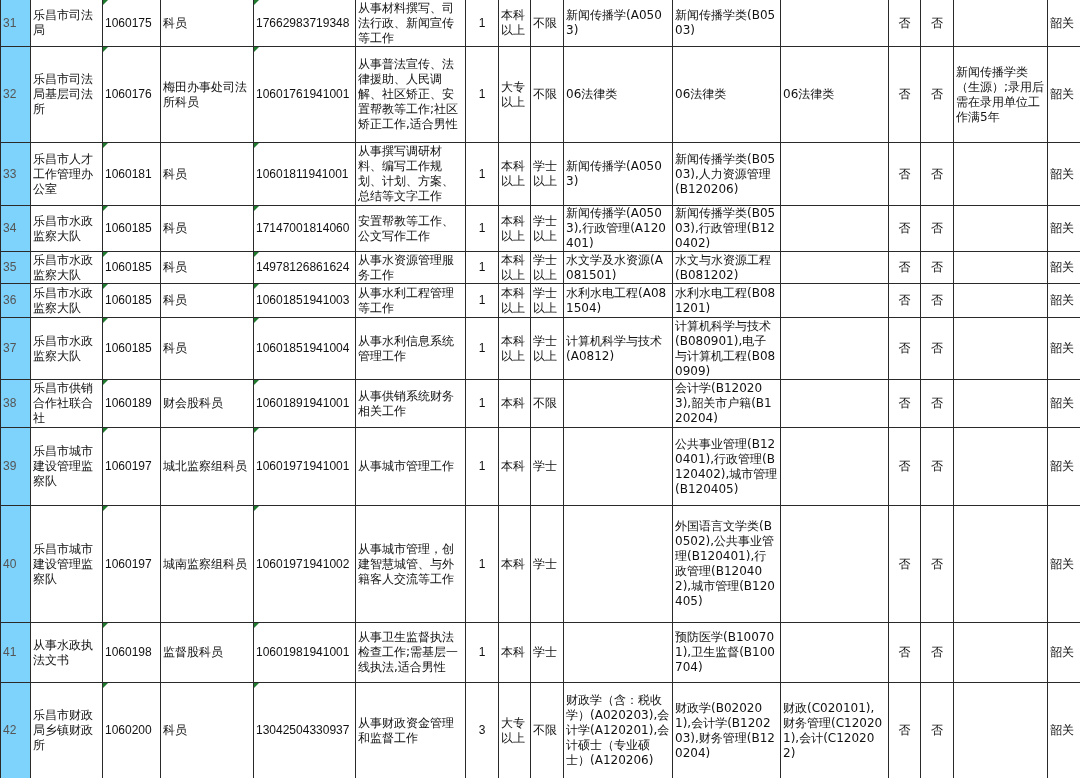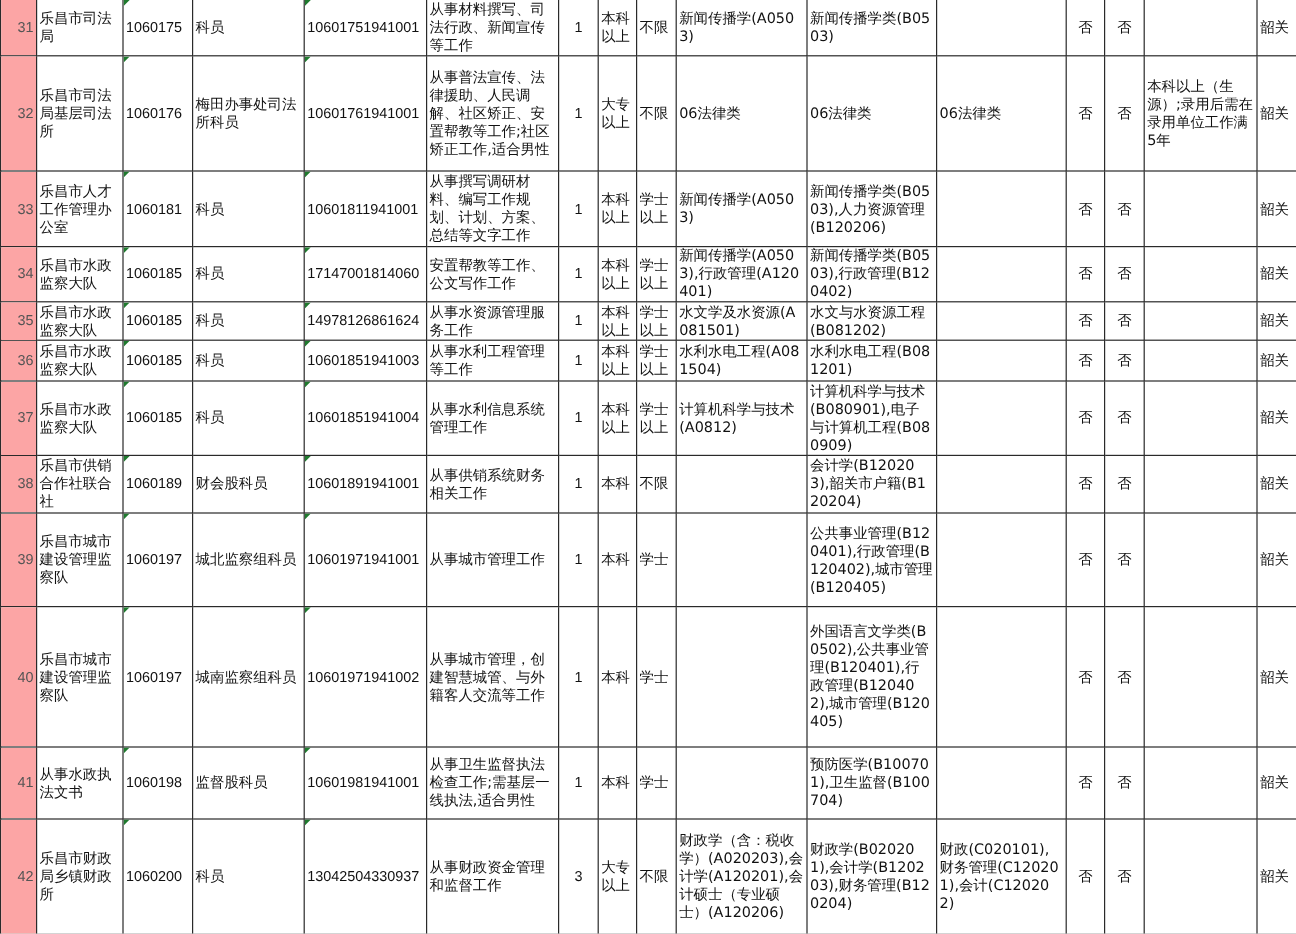--- a/index.html
+++ b/index.html
@@ -2,21 +2,21 @@
 <html><head>
 <meta charset="utf-8">
 <style>
   html, body { margin: 0; padding: 0; background: #ffffff; }
   body { width: 1080px; height: 778px; overflow: hidden; position: relative;
          font-family: "DejaVu Sans", "Liberation Sans", sans-serif; color: #111; }
   .sheet { position: absolute; left: 0; top: 0; width: 1080px; height: 778px; }
   table.grid { border-collapse: collapse; table-layout: fixed; width: 1110px; position: absolute; left: 0; top: -1px; }
   table.grid td { border: 1px solid #2a2a2a; padding: 0 2px; font-size: 12px; line-height: 15px;
                   vertical-align: middle; overflow: hidden; position: relative; word-break: break-all; }
-  td.rownum { background: #fca5a5; color: #555; text-align: right; font-size: 15px;
+  td.rownum { background: #7dd3fc; color: #555; text-align: left; font-size: 15px;
               border-left: none; border-top-color: #bdbdbd; border-bottom-color: #bdbdbd; font-family: "Liberation Sans", sans-serif; }
   td.c { text-align: center; }
   td.num { font-size: 12px; font-family: Liberation Sans, sans-serif; }
   td.tri::before { content: ""; position: absolute; left: 0; top: 0; width: 0; height: 0;
                    border-top: 5px solid #1f7a2e; border-right: 5px solid transparent; }
   .tight { line-height: 14px; }
 </style>
 </head>
 <body>
 
@@ -39,21 +39,21 @@
         <col style="width:33px">
         <col style="width:94px">
         <col style="width:62px">
   </colgroup>
   <tbody id="tbody">
         <tr style="height: 47px;">
     <td class="rownum">31</td>
     <td>乐昌市司法局</td>
     <td class="num tri">1060175</td>
     <td>科员</td>
-    <td class="num tri">10601751941001</td>
+    <td class="num tri">17662983719348</td>
     <td class="tight">从事材料撰写、司法行政、新闻宣传等工作</td>
     <td class="c num">1</td>
     <td>本科以上</td>
     <td>不限</td>
     <td class="tight">新闻传播学(A0503)</td>
     <td class="tight">新闻传播学类(B0503)</td>
     <td class="tight"></td>
     <td class="c">否</td>
     <td class="c">否</td>
     <td class="tight"></td>
@@ -67,21 +67,21 @@
     <td class="num tri">10601761941001</td>
     <td class="tight">从事普法宣传、法律援助、人民调解、社区矫正、安置帮教等工作;社区矫正工作,适合男性</td>
     <td class="c num">1</td>
     <td>大专以上</td>
     <td>不限</td>
     <td class="tight">06法律类</td>
     <td class="tight">06法律类</td>
     <td class="tight">06法律类</td>
     <td class="c">否</td>
     <td class="c">否</td>
-    <td class="tight">本科以上（生源）;录用后需在录用单位工作满5年</td>
+    <td class="tight">新闻传播学类（生源）;录用后需在录用单位工作满5年</td>
     <td>韶关</td>
   </tr>
         <tr style="height: 63px;">
     <td class="rownum">33</td>
     <td>乐昌市人才工作管理办公室</td>
     <td class="num tri">1060181</td>
     <td>科员</td>
     <td class="num tri">10601811941001</td>
     <td class="tight">从事撰写调研材料、编写工作规划、计划、方案、总结等文字工作</td>
     <td class="c num">1</td>

